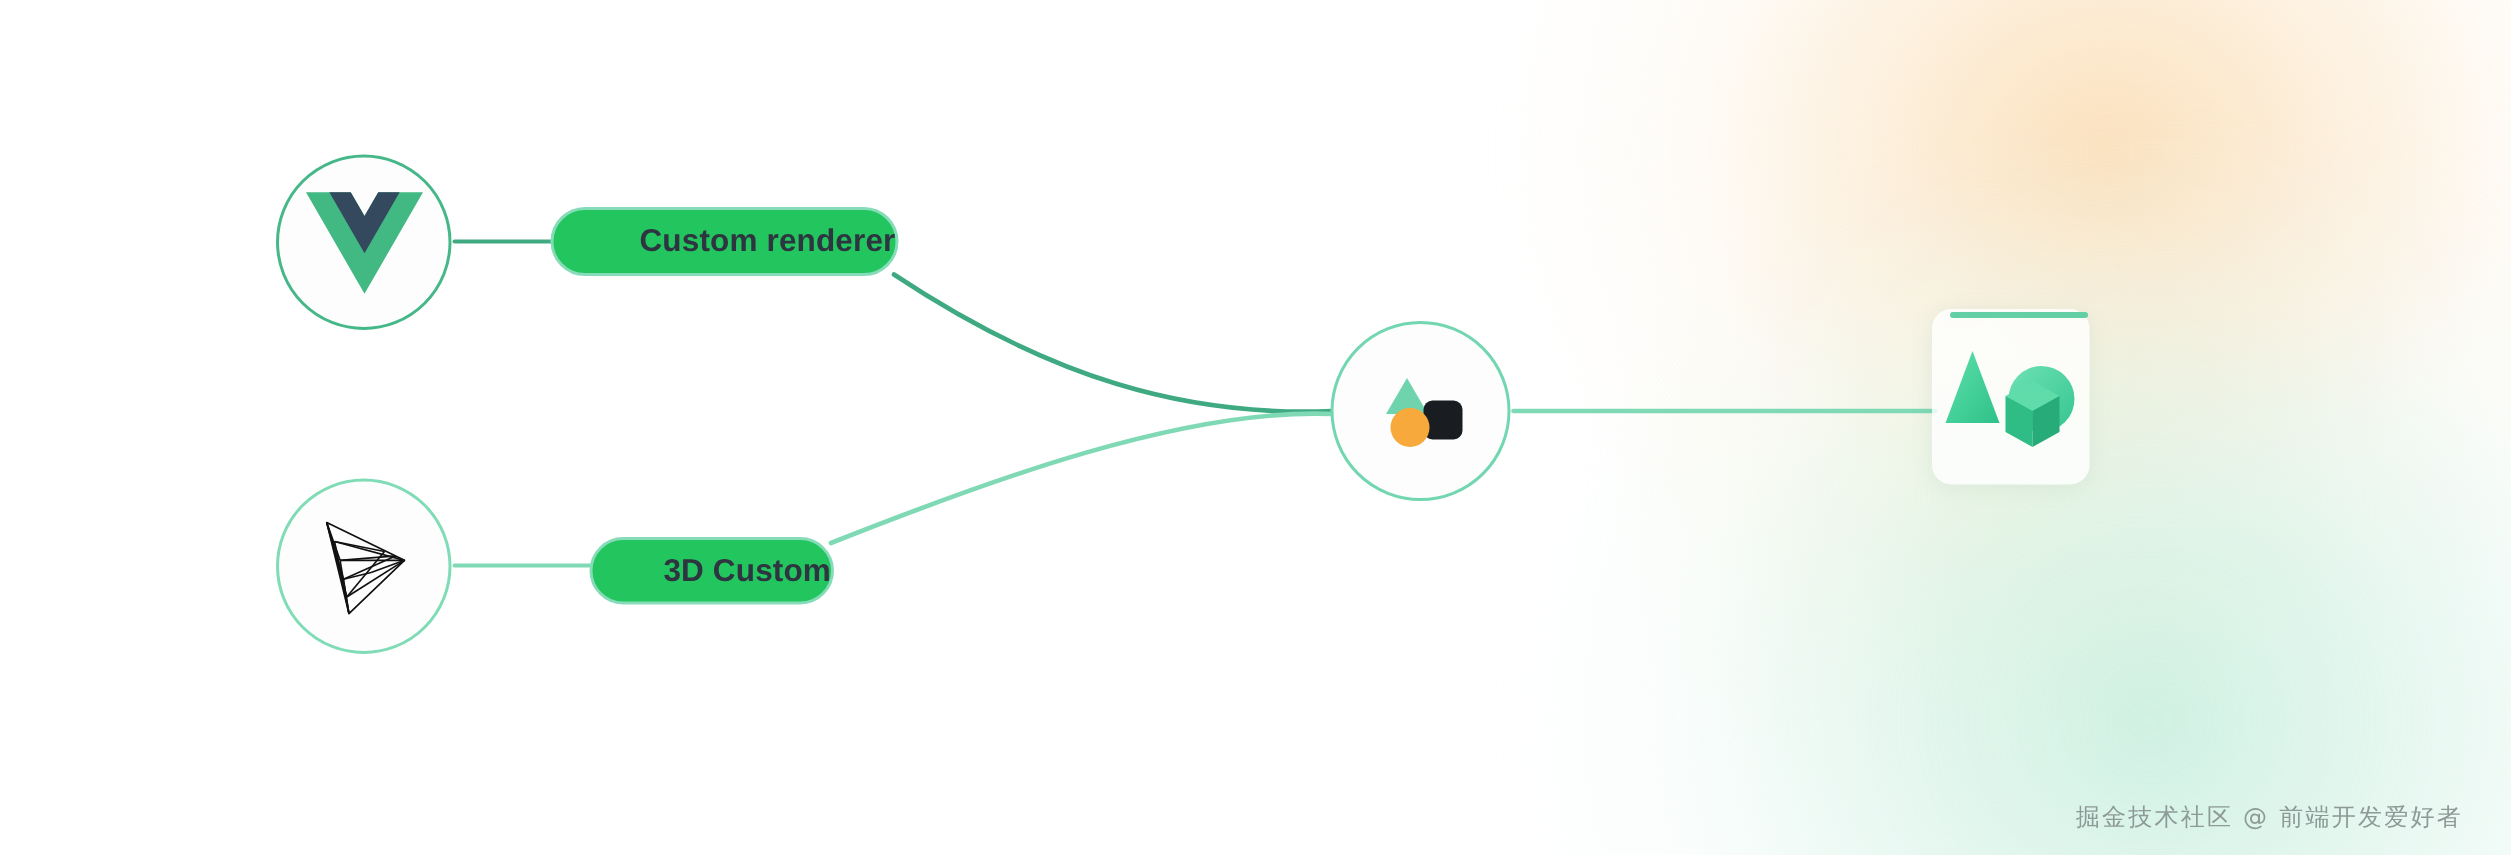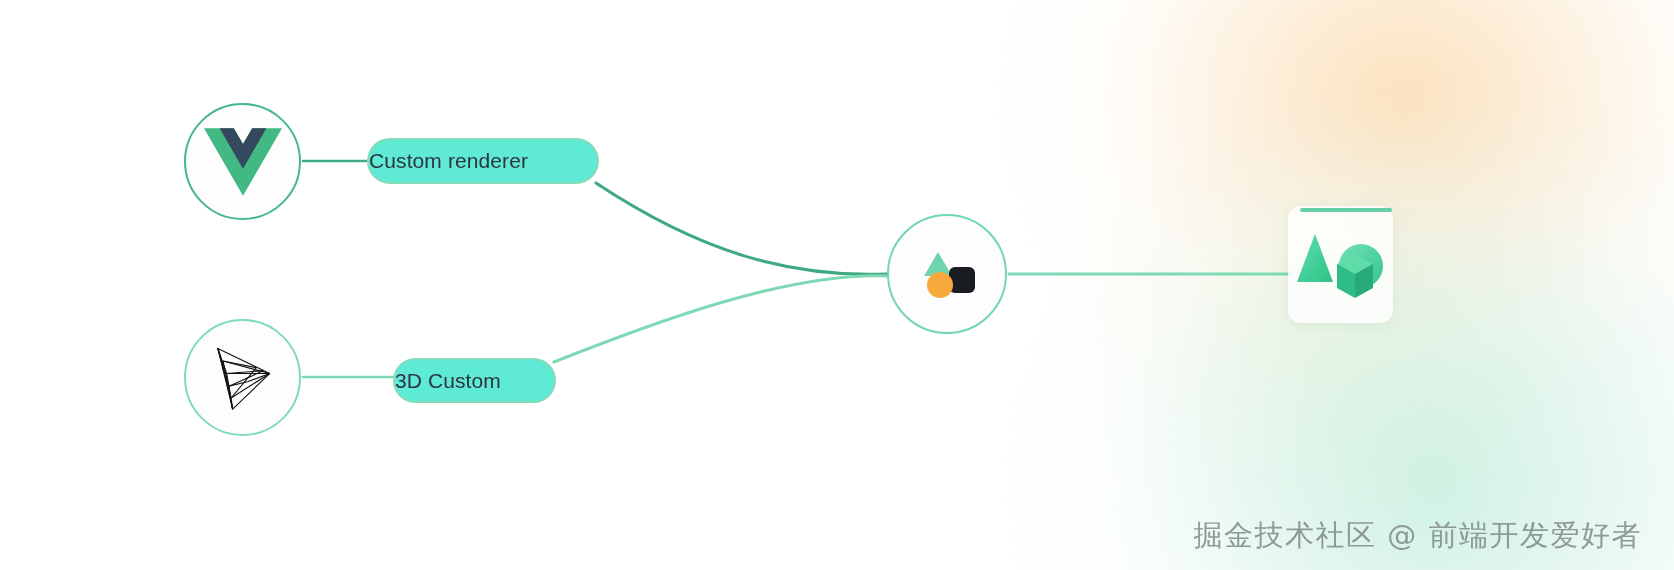--- a/index.html
+++ b/index.html
@@ -102,26 +102,26 @@
     border: 2.5px solid #72d7b0;
     background: #fcfdfc;
   }
   #node-tres .logo-tres { margin-left: 4px; margin-top: 2px; }
 
   
   .pill {
     position: absolute;
     display: flex;
     align-items: center;
-    justify-content: flex-start;
-    background: #5eead4;
+    justify-content: flex-end;
+    background: #22c55e;
     border: 2.5px solid #86dcb8;
     border-radius: 24px;
     color: #2e3440;
-    font-weight: normal;
+    font-weight: bold;
     letter-spacing: 0.1px;
     white-space: nowrap;
     box-sizing: border-box;
   }
   #pill-custom-renderer {
     left: 367px; top: 138px;
     width: 232px; height: 46px;
     font-size: 21px;
   }
   #pill-3d-objects {
@@ -148,21 +148,21 @@
     width: 92px; height: 4px;
     border-radius: 2px;
     background: #64cfa4;
   }
 
   
   #watermark {
     position: absolute;
     right: 32px;
     bottom: 14px;
-    font-size: 29px;
+    font-size: 16px;
     color: #8e9a97;
     letter-spacing: 1.5px;
     white-space: nowrap;
     font-family: "DejaVu Sans", "Liberation Sans", sans-serif;
   }
 </style>
 </head>
 <body>
 
 <div id="stage">

